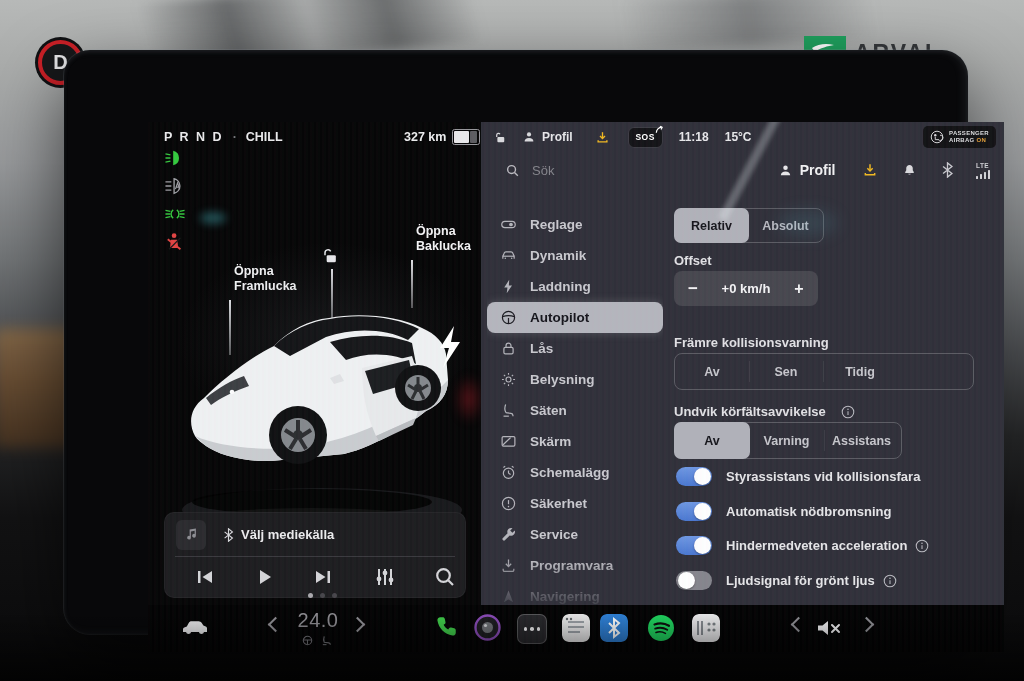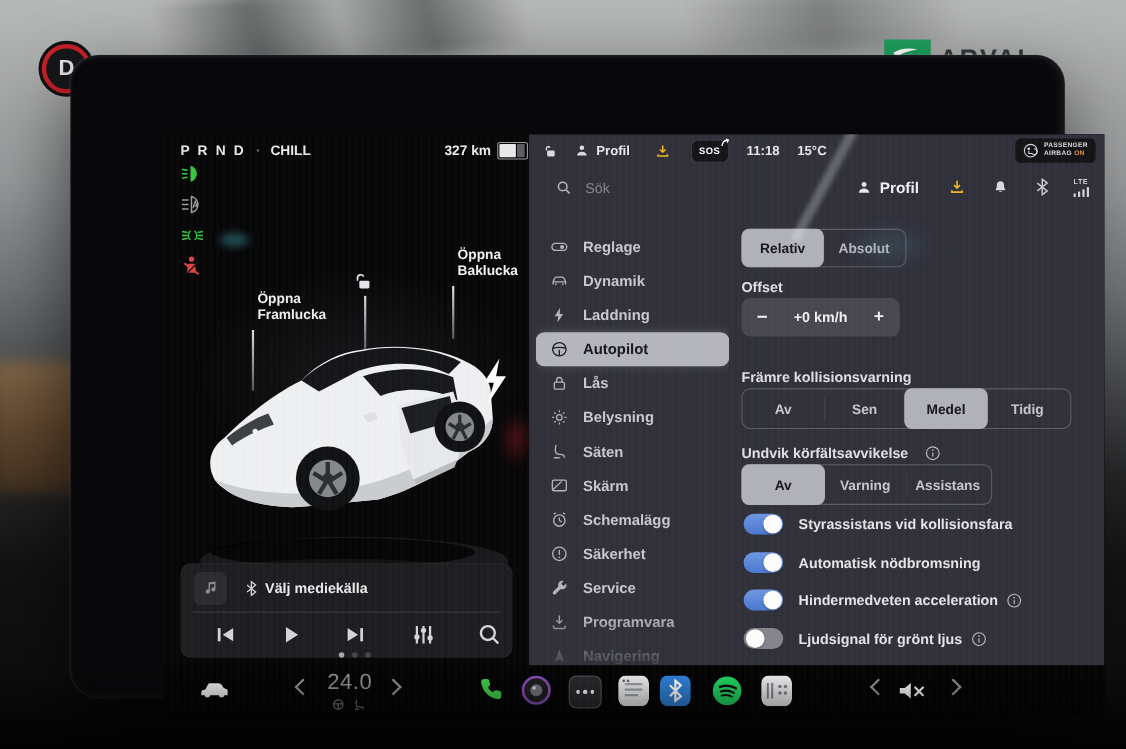--- a/index.html
+++ b/index.html
@@ -490,21 +490,20 @@
         <div class="stepper">
           <div class="step-m">−</div>
           <div class="step-v">+0 km/h</div>
           <div class="step-p">+</div>
         </div>
 
         <div class="sec-label" style="left:0;top:127px;">Främre kollisionsvarning</div>
         <div class="segctl" style="left:0;top:145px;width:298px;">
           <div class="segc" style="width:74px">Av</div>
           <div class="segc" style="width:74px">Sen</div>
-          <div class="segc sel" style="width:76px">Medel</div>
           <div class="segc" style="width:74px">Tidig</div>
         </div>
 
         <div class="sec-label" style="left:0;top:196px;">
           <span>Undvik körfältsavvikelse</span>
           <svg class="info" viewBox="0 0 16 16" fill="none" stroke="currentColor" stroke-width="1.2">
                 <circle cx="8" cy="8" r="6.6"></circle>
                 <circle cx="8" cy="4.8" r=".9" fill="currentColor" stroke="none"></circle>
                 <path d="M8 7.2 V11.5"></path>
               </svg>

